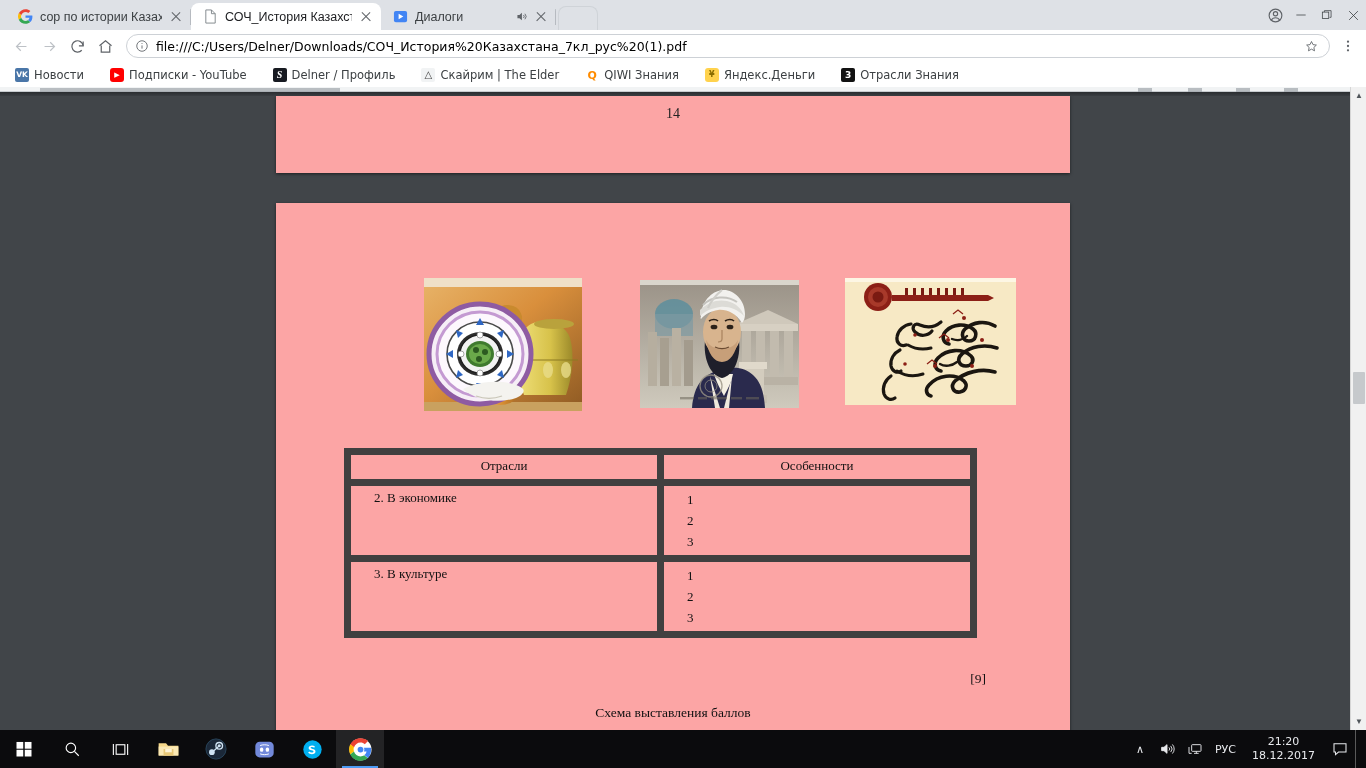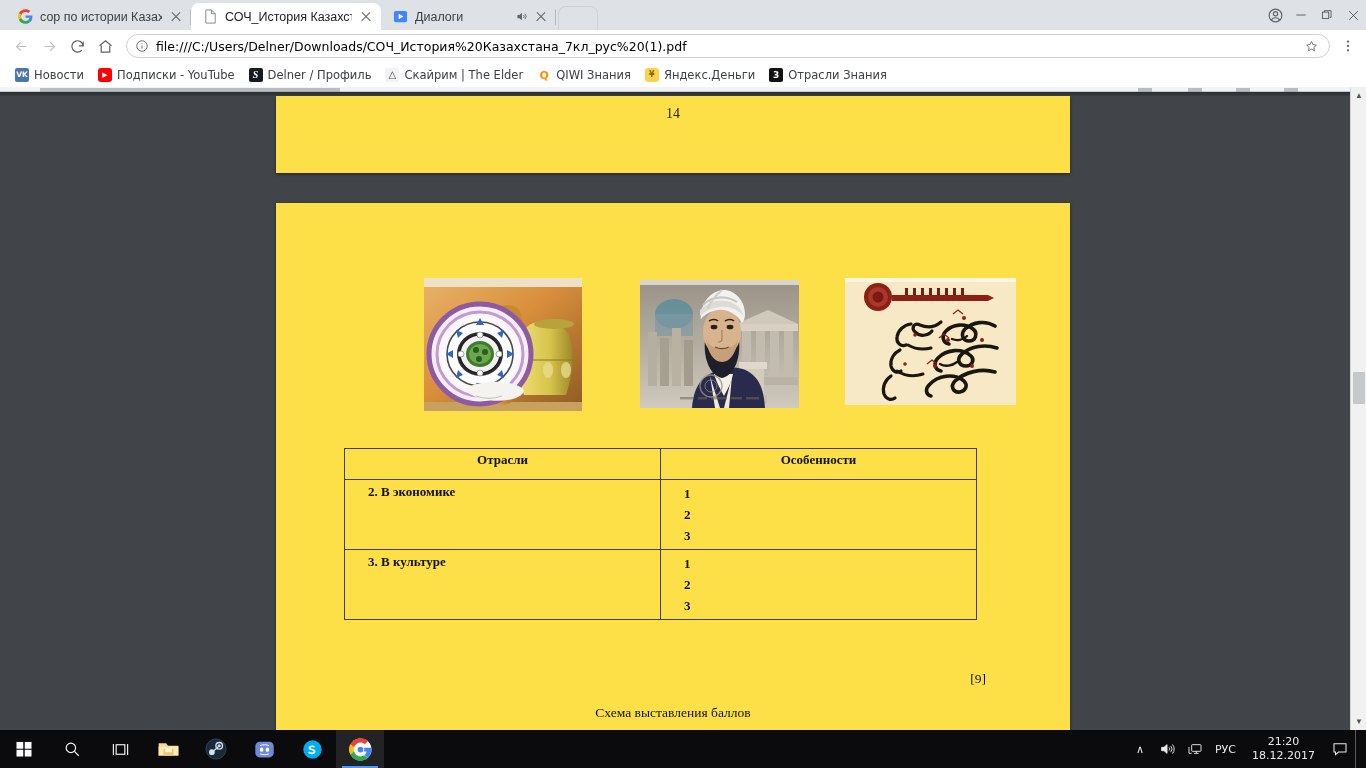--- a/index.html
+++ b/index.html
@@ -102,21 +102,21 @@
   .star, .menu-dots {
     width: 20px; height: 20px; flex: 0 0 20px;
     display: flex; align-items: center; justify-content: center;
     color: #5f6368; cursor: pointer;
   }
 
   
   #bookmarks {
     height: 24px; background: #ffffff;
     display: flex; align-items: center;
-    padding: 0 8px; gap: 0;
+    padding: 0 8px; gap: 12px;
     overflow: hidden;
   }
   .bm {
     display: flex; align-items: center; gap: 5px;
     padding: 0 7px; height: 20px;
     font-size: 11.5px; color: #3c4043;
     white-space: nowrap; cursor: pointer;
     font-family: "DejaVu Sans", sans-serif;
   }
   .bm-ico {
@@ -150,21 +150,21 @@
 
   #pdf-scroll {
     position: absolute; left: 0; top: 9px;
     width: 1350px; height: 634px;
     background: #414549;
     overflow: hidden;
   }
 
   .page {
     position: absolute;
-    background: #fde047;
+    background: #fca5a5;
     box-shadow: 0 1px 3px rgba(0,0,0,.55);
   }
   #page-prev {
     left: 276px; top: 0px; width: 794px; height: 77px;
   }
   #page-cur {
     left: 276px; top: 107px; width: 794px; height: 540px;
   }
   .page-number {
     position: absolute; left: 0; right: 0; top: 10px;
@@ -186,24 +186,24 @@
   #doctable {
     position: absolute; left: 68px; top: 245px;
     width: 633px;
     border-collapse: collapse;
     font-family: "Liberation Serif", serif;
     font-size: 13px;
     color: #111;
     table-layout: fixed;
   }
   #doctable th, #doctable td {
-    border: 1px solid #404040;
+    border: 7px solid #404040;
     vertical-align: top;
     padding: 3px 23px;
-    font-weight: bold;
+    font-weight: normal;
   }
   #doctable th { text-align: center; height: 31px; }
   #doctable td.branch { width: 168px; line-height: 1.32; }
   #doctable td.feat  { line-height: 1.33; }
   .numline { display: block; }
 
   #marks-ref {
     position: absolute; right: 84px; top: 468px;
     font-family: "Liberation Serif", serif;
     font-size: 13.5px; color: #111;

